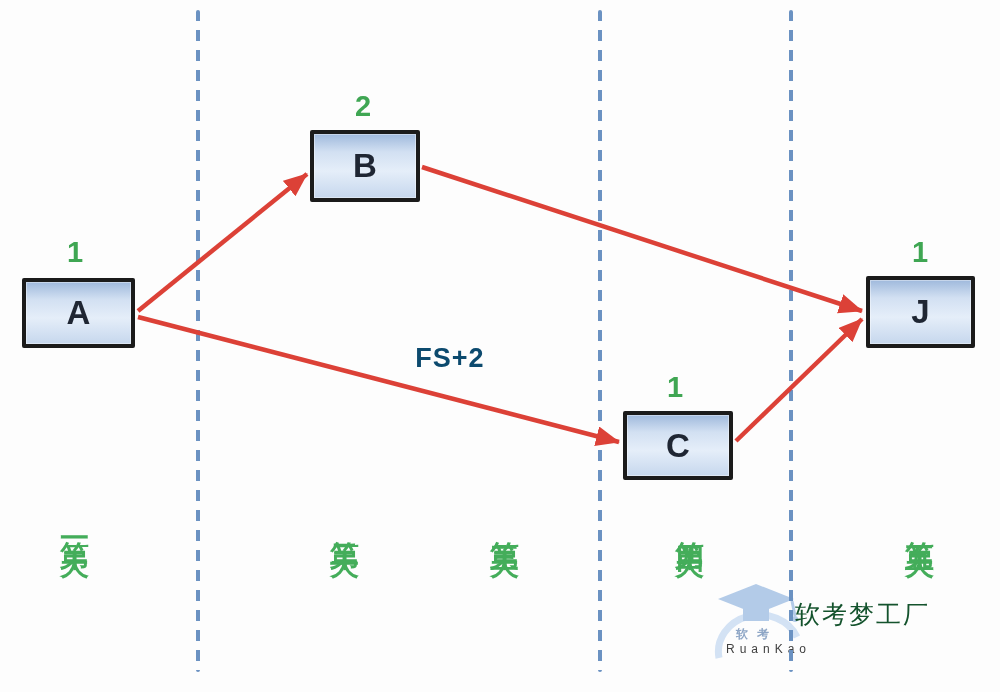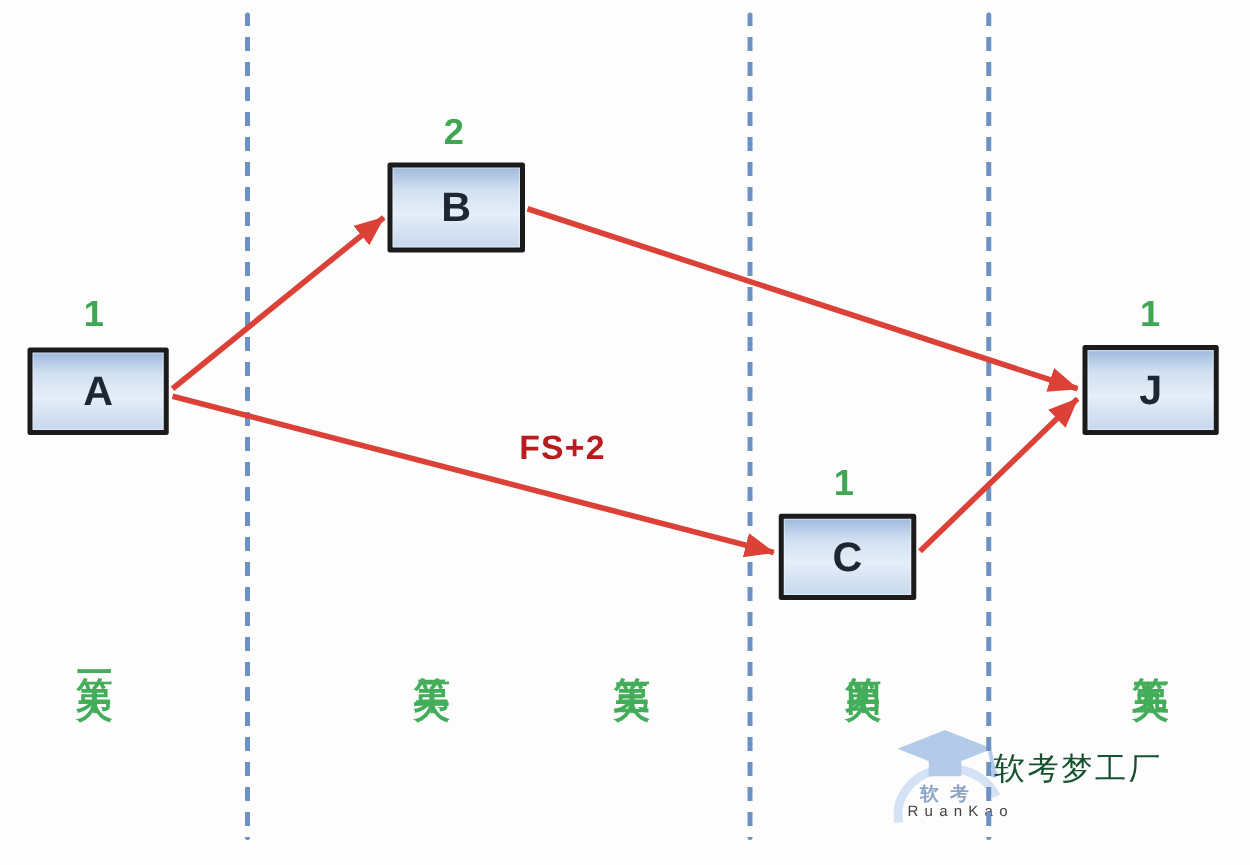--- a/index.html
+++ b/index.html
@@ -48,21 +48,21 @@
   .dur-b{left:341px;top:90px;}
   .dur-c{left:653px;top:371px;}
   .dur-j{left:898px;top:236px;}
 
   
   #arrows{position:absolute;left:0;top:0;z-index:3;pointer-events:none;}
 
   
   .edge-label{
     position:absolute;left:405px;top:343px;width:90px;text-align:center;
-    font-size:27px;font-weight:bold;color:#b91c1c;letter-spacing:1px;
+    font-size:27px;font-weight:bold;color:#0c4a6e;letter-spacing:1px;
     z-index:5;
   }
 
   
   .day-label{
     position:absolute;top:518px;
     writing-mode:vertical-rl;text-orientation:upright;
     font-size:29px;font-weight:bold;color:#44ad5a;
     letter-spacing:5px;line-height:34px;
     z-index:5;
@@ -71,21 +71,21 @@
   .day-2{left:328px;}
   .day-3{left:488px;}
   .day-4{left:673px;}
   .day-5{left:903px;}
 
   
   .watermark{position:absolute;left:712px;top:578px;width:288px;height:90px;z-index:1;}
   .wm-icon{position:absolute;left:0;top:2px;width:88px;height:82px;}
   .wm-cap-label{
     position:absolute;left:24px;top:48px;
-    font-size:15px;font-weight:bold;color:#8ea6c6;letter-spacing:9px;white-space:nowrap;
+    font-size:12px;font-weight:bold;color:#8ea6c6;letter-spacing:9px;white-space:nowrap;
   }
   .wm-romanized{
     position:absolute;left:14px;top:64px;
     font-size:12px;color:#404040;letter-spacing:5px;white-space:nowrap;
   }
   .wm-brand{
     position:absolute;left:83px;top:20px;
     font-size:25px;font-weight:500;color:#14532d;letter-spacing:2px;white-space:nowrap;
   }
 </style>

